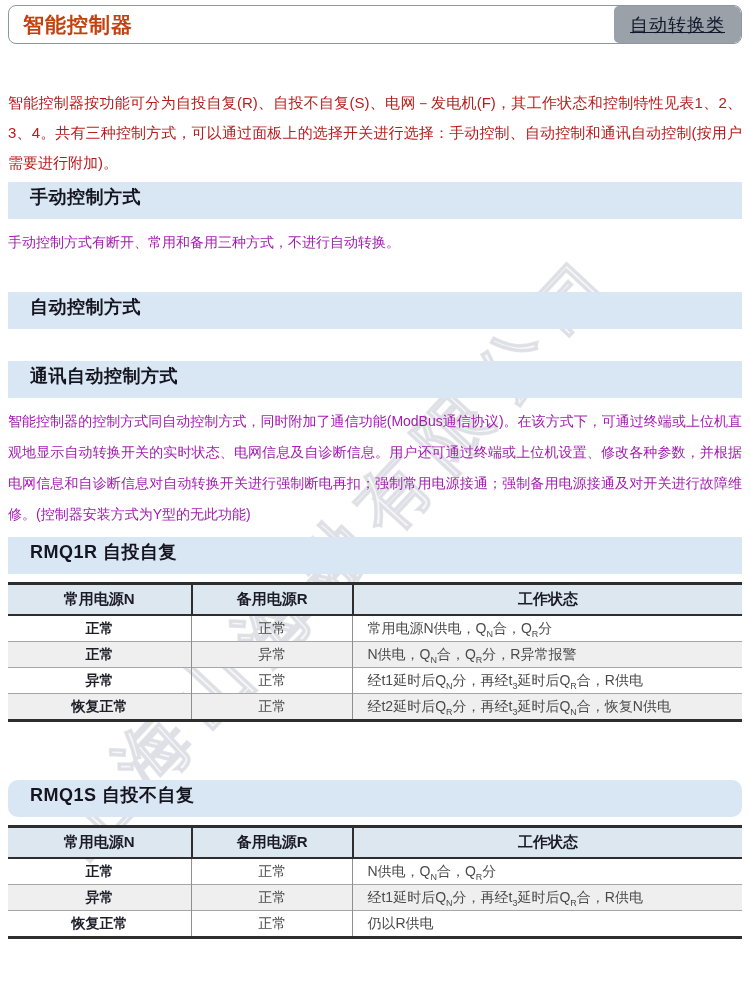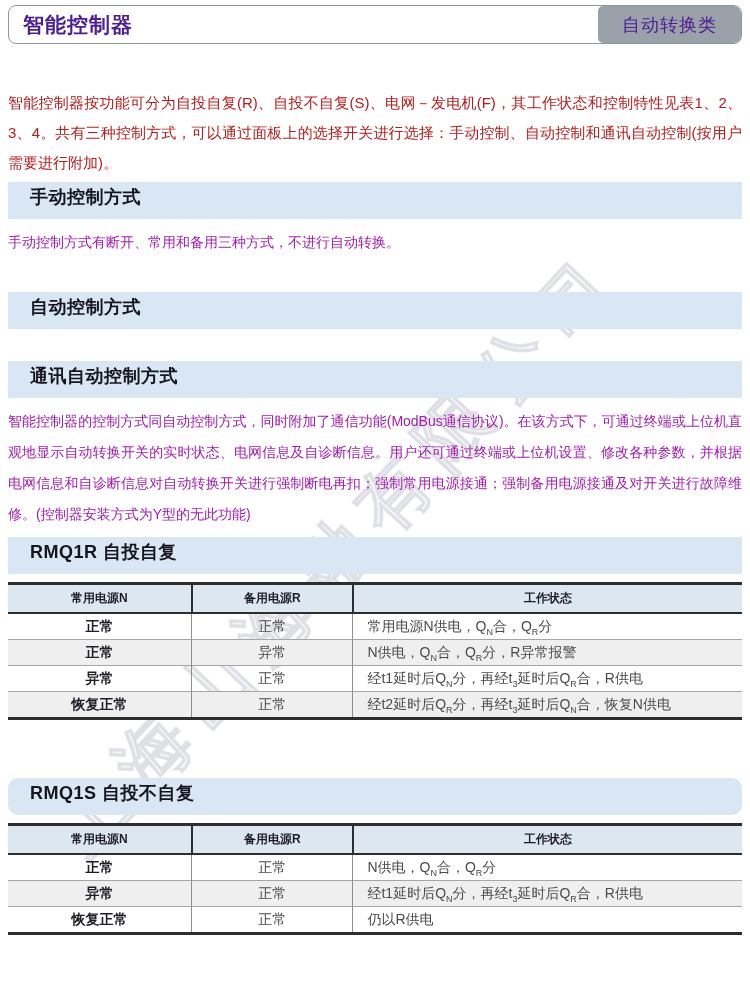--- a/index.html
+++ b/index.html
@@ -38,34 +38,35 @@
     border-radius:8px;
     display:flex;
     align-items:center;
     justify-content:space-between;
     overflow:hidden;
     background:#ffffff;
   }
   .page-title {
     font-size:21px;
     font-weight:bold;
-    color:#4c1d95;
+    color:#c2410c;
     padding-left:14px;
     letter-spacing:1px;
   }
   .category-badge {
     background:#9aa1a8;
-    color:#4c1d95;
+    color:#0f172a;
     font-size:18px;
     height:100%;
     display:flex;
     align-items:center;
-    padding:0 24px;
+    padding:0 16px;
     border-radius:5px 7px 7px 5px;
     letter-spacing:1px;
+    text-decoration:underline;
   }
 
   .intro {
     margin-top:44px;
     font-size:15px;
     line-height:30px;
     text-align:justify;
     color:#b91c1c;
   }
 
@@ -98,21 +99,21 @@
     border-collapse:collapse;
     margin-top:8px;
     border-top:3px solid #2e2e2e;
     border-bottom:3px solid #2e2e2e;
   }
   table.data-table col.c1 { width:25%; }
   table.data-table col.c2 { width:22%; }
   table.data-table col.c3 { width:53%; }
   table.data-table th {
     background:#dde7ef;
-    font-size:12px;
+    font-size:15px;
     font-weight:bold;
     color:#1c1c28;
     text-align:center;
     padding:5px 4px;
     border-bottom:2px solid #2e2e2e;
   }
   table.data-table th:not(:last-child) { border-right:2px solid #2e2e2e; }
   table.data-table td {
     font-size:14px;
     padding:4px 8px;

